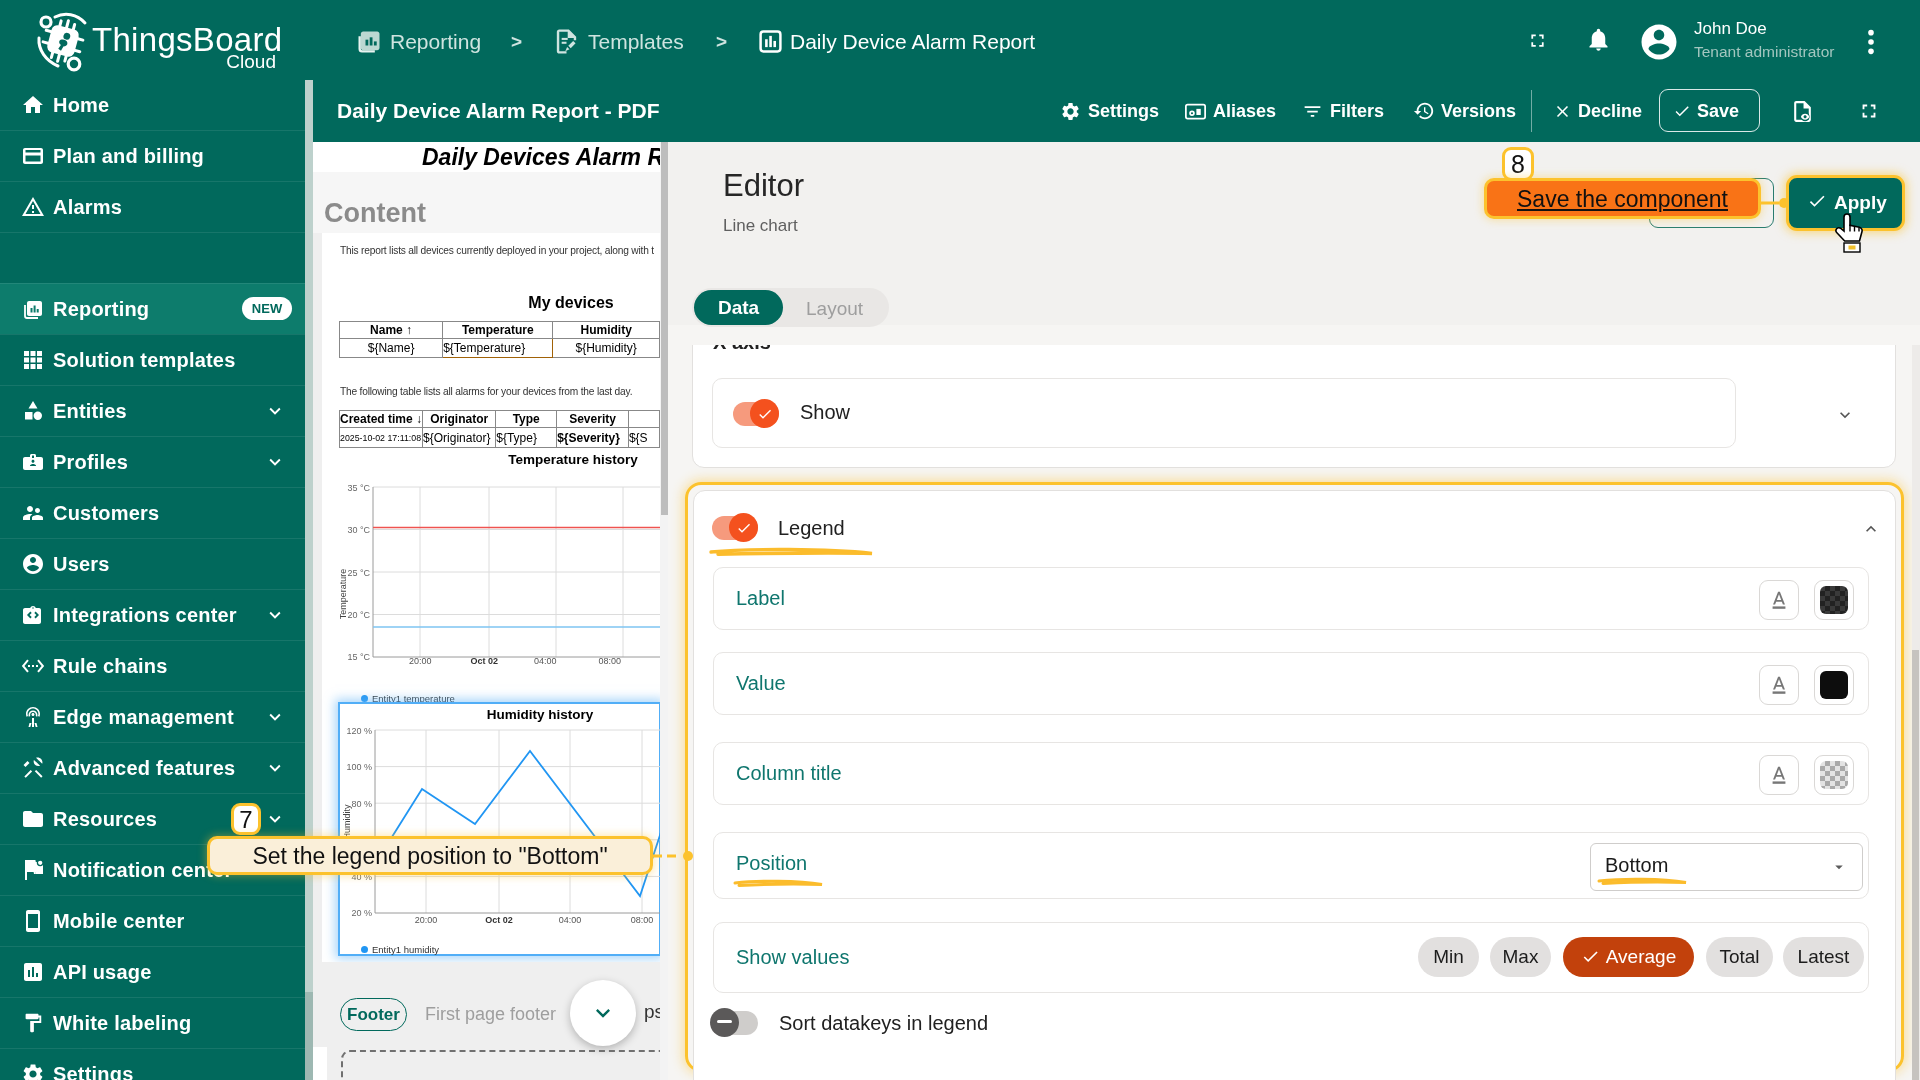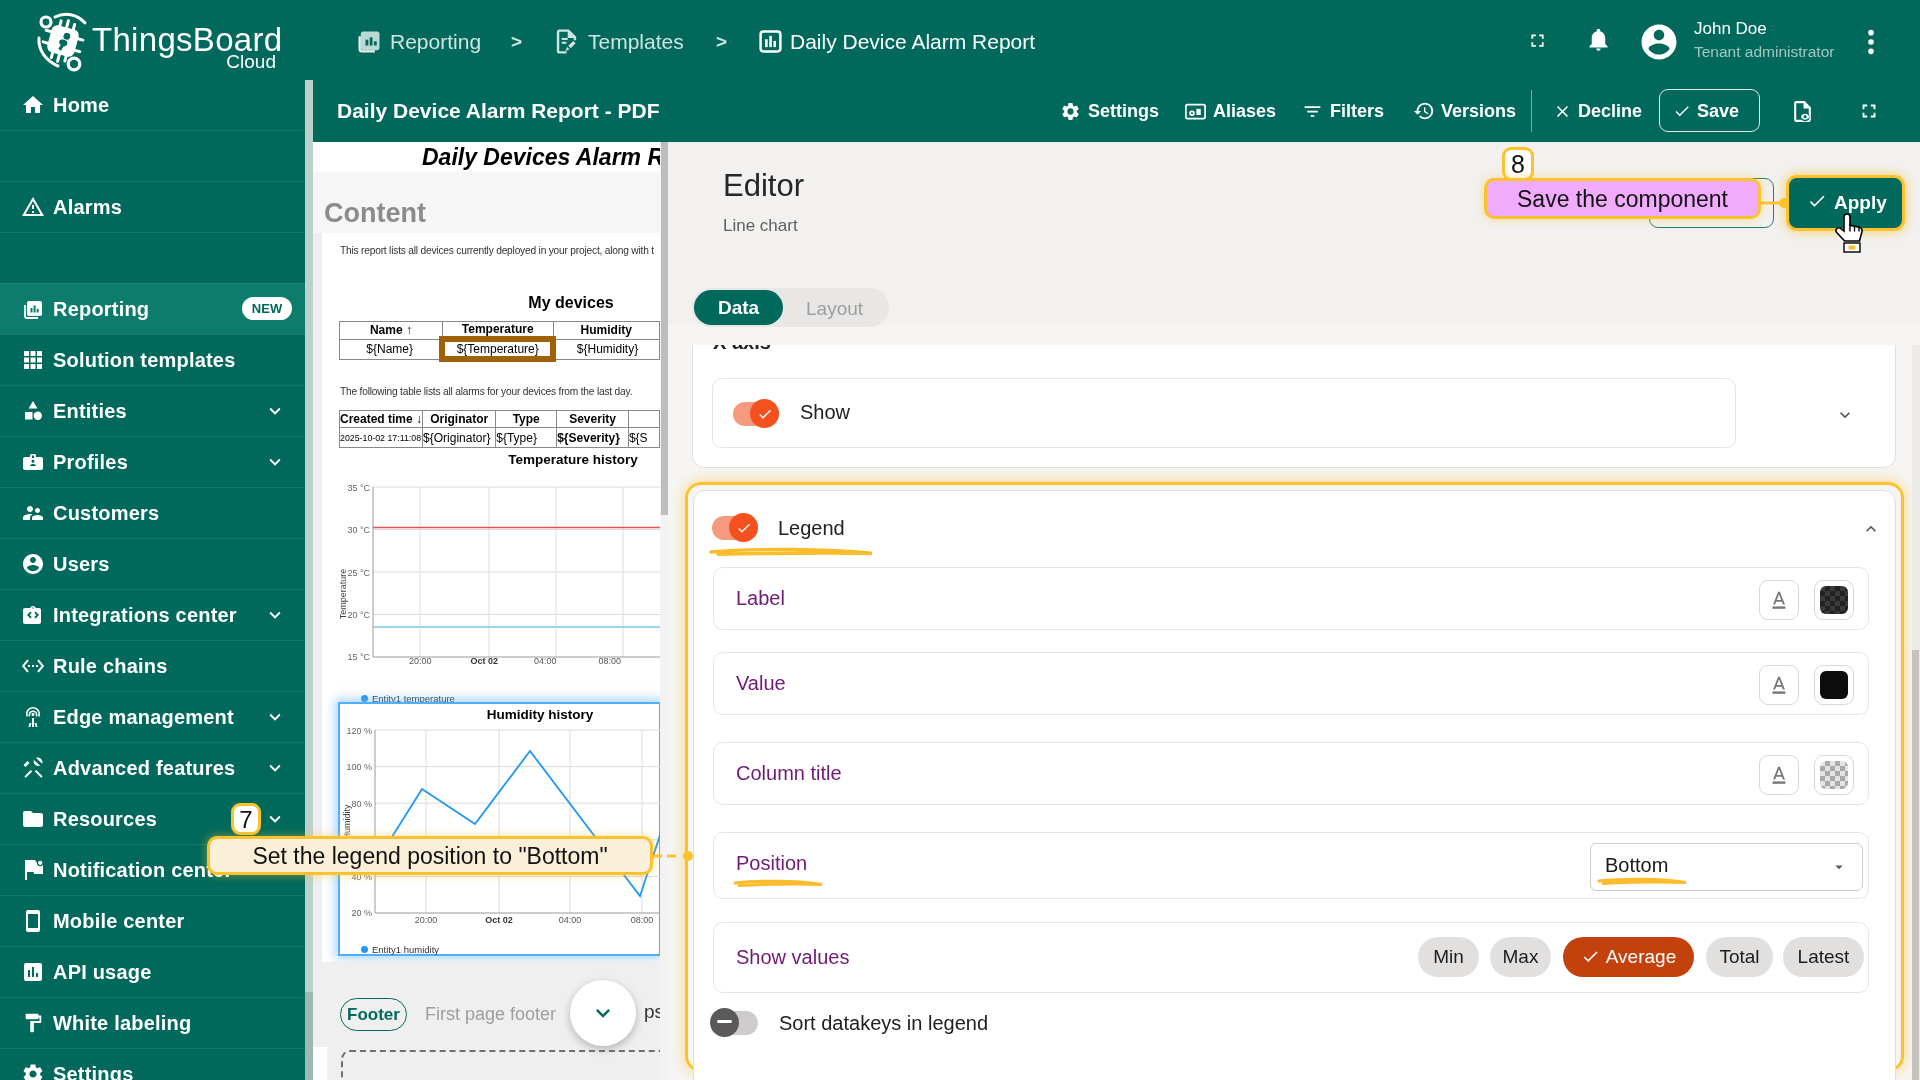--- a/index.html
+++ b/index.html
@@ -107,20 +107,26 @@
       <circle cx="6" cy="12" r="2.4"></circle>
       <circle cx="6" cy="20" r="2.4"></circle>
 </svg>
 
 <div class="abs mitem" style="top:79px">
       <svg width="24" height="24" viewBox="0 0 24 24" fill="#fff">
         <path d="M10 20v-6h4v6h5v-8h3L12 3 2 12h3v8z"></path>
       </svg>
       <span class="mtxt">Home</span>
     </div>
+<div class="abs mitem" style="top:130px">
+      <svg width="24" height="24" viewBox="0 0 24 24" fill="#fff">
+        <path d="M20 4H4c-1.11 0-2 .89-2 2v12c0 1.11.89 2 2 2h16c1.11 0 2-.89 2-2V6c0-1.11-.89-2-2-2zm-.5 13.5h-15v-6h15v6zm0-9h-15V6h15v2.5z"></path>
+      </svg>
+      <span class="mtxt">Plan and billing</span>
+    </div>
 <div class="abs mitem" style="top:181px">
       <svg width="24" height="24" viewBox="0 0 24 24" fill="#fff">
         <path d="M12 5.99L19.53 19H4.47L12 5.99M12 2L1 21h22L12 2zm1 14h-2v2h2v-2zm0-6h-2v4h2v-4z"></path>
       </svg>
       <span class="mtxt">Alarms</span>
     </div>
 <div class="abs mitem" style="top:283px;background:#0d7c6c;">
       <svg width="24" height="24" viewBox="0 0 24 24">
         <path fill="#fff" d="M8 4h11c1.1 0 2 .9 2 2v11c0 1.1-.9 2-2 2H8c-1.1 0-2-.9-2-2V6c0-1.1.9-2 2-2z"></path>
         <path fill="none" stroke="#fff" stroke-width="1.8" d="M4 8v11c0 1.1.9 2 2 2h11"></path>
@@ -305,21 +311,21 @@
   <div class="abs" style="left:178px;top:152px;width:160px;text-align:center;color:#000;font-size:16px;font-weight:700;">My devices</div>
   <table style="position:absolute;left:26px;top:179px;border-collapse:collapse;font-size:12px;color:#000;">
    <tbody>
           <tr>
     <td style="border:1px solid #888;width:115px;height:17px;text-align:center;font-weight:700;">Name ↑</td>
     <td style="border:1px solid #888;width:116px;text-align:center;font-weight:700;">Temperature</td>
     <td style="border:1px solid #888;width:116px;text-align:center;font-weight:700;">Humidity</td>
    </tr>
    <tr>
     <td style="border:1px solid #888;height:19px;text-align:center;">${Name}</td>
-    <td style="border:6px solid #a16207;text-align:center;">${Temperature}</td>
+    <td style="border:1px solid #a16207;">${Temperature}</td>
     <td style="border:1px solid #888;text-align:center;">${Humidity}</td>
    </tr>
   </tbody>
       </table>
   <div class="abs" style="left:27px;top:244px;width:400px;color:#333;font-size:10.2px;letter-spacing:-0.2px;white-space:nowrap;">The following table lists all alarms for your devices from the last day.</div>
   <table style="position:absolute;left:26px;top:268px;border-collapse:collapse;font-size:12px;color:#000;white-space:nowrap;">
    <tbody>
           <tr>
     <td style="border:1px solid #888;width:76px;height:17px;text-align:center;font-weight:700;">Created time ↓</td>
     <td style="border:1px solid #888;width:77px;text-align:center;font-weight:700;">Originator</td>
@@ -528,39 +534,39 @@
       <div class="abs" style="left:23px;top:528.5px;width:15px;height:3px;background:#fff;border-radius:2px;"></div>
       <div class="abs" style="left:85px;top:521px;color:#212121;font-size:20px;">Sort datakeys in legend</div>
     </div>
   </div>
 </div>
 <div class="abs" style="left:1912px;top:345px;width:8px;height:735px;background:#edebe9;"></div>
 <div class="abs" style="left:1912px;top:650px;width:7px;height:430px;background:#c6c3bf;"></div>
 
 <style>
  .lrow { left:19px; width:1156px; height:63px; background:#fff; border:1px solid #e7e5e3; border-radius:10px; }
- .rlab { position:absolute; left:22px; top:19px; color:#701a75; font-size:20px; }
+ .rlab { position:absolute; left:22px; top:19px; color:#0f766e; font-size:20px; }
  .abtn { position:absolute; left:1045px; top:11.5px; width:40px; height:40px; border:1px solid #dad8d6; border-radius:9px; }
  .abtn svg { position:absolute; left:8px; top:8px; }
  .swat { position:absolute; left:1100px; top:11.5px; width:40px; height:40px; border:1px solid #dad8d6; border-radius:9px; }
  .swin { position:absolute; left:5px; top:5px; width:28px; height:28px; border-radius:6px; overflow:hidden;}
  .chip { position:absolute; top:14px; height:40px; border-radius:20px; background:#e2e0df; color:#1c1c1c;
    font-size:19px; text-align:center; line-height:40px; }
  .chipsel { background:#c2410c; color:#fff; display:flex; justify-content:center; line-height:40px;}
 </style>
 
 <div class="abs" style="left:231px;top:803px;width:30px;height:32px;background:#fff;border:3px solid #fcc22d;border-radius:9px;color:#111;font-size:24px;text-align:center;line-height:27px;">7</div>
 <div class="abs" style="left:207px;top:836px;width:446px;height:39px;background:#faefd9;border:3px solid #fcc22d;border-radius:10px;box-shadow:0 0 9px 1px rgba(252,194,45,.4);color:#111;font-size:23px;text-align:center;line-height:34px;white-space:nowrap;">Set the legend position to "Bottom"</div>
 <svg class="abs" style="left:653px;top:851px" width="42" height="10" viewBox="0 0 42 10">
       <line x1="0" y1="5" x2="28" y2="5" stroke="#fcc22d" stroke-width="3" stroke-dasharray="9 5"></line>
       <circle cx="35" cy="5" r="5" fill="#fcc22d"></circle>
     </svg>
 
 <div class="abs" style="left:1502px;top:147px;width:32px;height:34px;background:#fff;border:3px solid #fcc22d;border-radius:9px;color:#111;font-size:25px;text-align:center;line-height:29px;">8</div>
-<div class="abs" style="left:1484px;top:178px;width:277px;height:41px;background:#f0abfc;border:3px solid #fcc22d;border-radius:10px;box-shadow:0 0 9px 1px rgba(252,194,45,.4);color:#111;font-size:23px;text-align:center;line-height:36px;white-space:nowrap;">Save the component</div>
+<div class="abs" style="left:1484px;top:178px;width:277px;height:41px;background:#f97316;border:3px solid #fcc22d;border-radius:10px;box-shadow:0 0 9px 1px rgba(252,194,45,.4);color:#111;font-size:23px;text-align:center;line-height:36px;white-space:nowrap;text-decoration:underline;">Save the component</div>
 <svg class="abs" style="left:1761px;top:198px" width="30" height="10" viewBox="0 0 30 10">
       <line x1="0" y1="5" x2="18" y2="5" stroke="#fcc22d" stroke-width="3"></line>
       <circle cx="23" cy="5" r="5" fill="#fcc22d"></circle>
     </svg>
 
 <svg class="abs" style="left:1834px;top:212px" width="36" height="44" viewBox="0 0 36 44">
   <path d="M13 2c-1.7 0-3 1.3-3 3v14l-3.2-2.6c-1.3-1-3.2-.9-4.2.4-.9 1.2-.8 2.9.3 4l7.8 8.2h14.8l2.5-9.5c.5-1.9-.7-3.8-2.6-4.2l-9.4-2V5c0-1.7-1.3-3-3-3z" fill="#fff" stroke="#000" stroke-width="1.6"></path>
   <path d="M16 12.5v7M20.5 14v5.5M25 15.5v4" stroke="#000" stroke-width="1.4" fill="none"></path>
   <rect x="10" y="31" width="16" height="9" fill="#fff" stroke="#000" stroke-width="1.4"></rect>
   <rect x="14.5" y="33.5" width="7" height="4" fill="#f2c12e"></rect>

